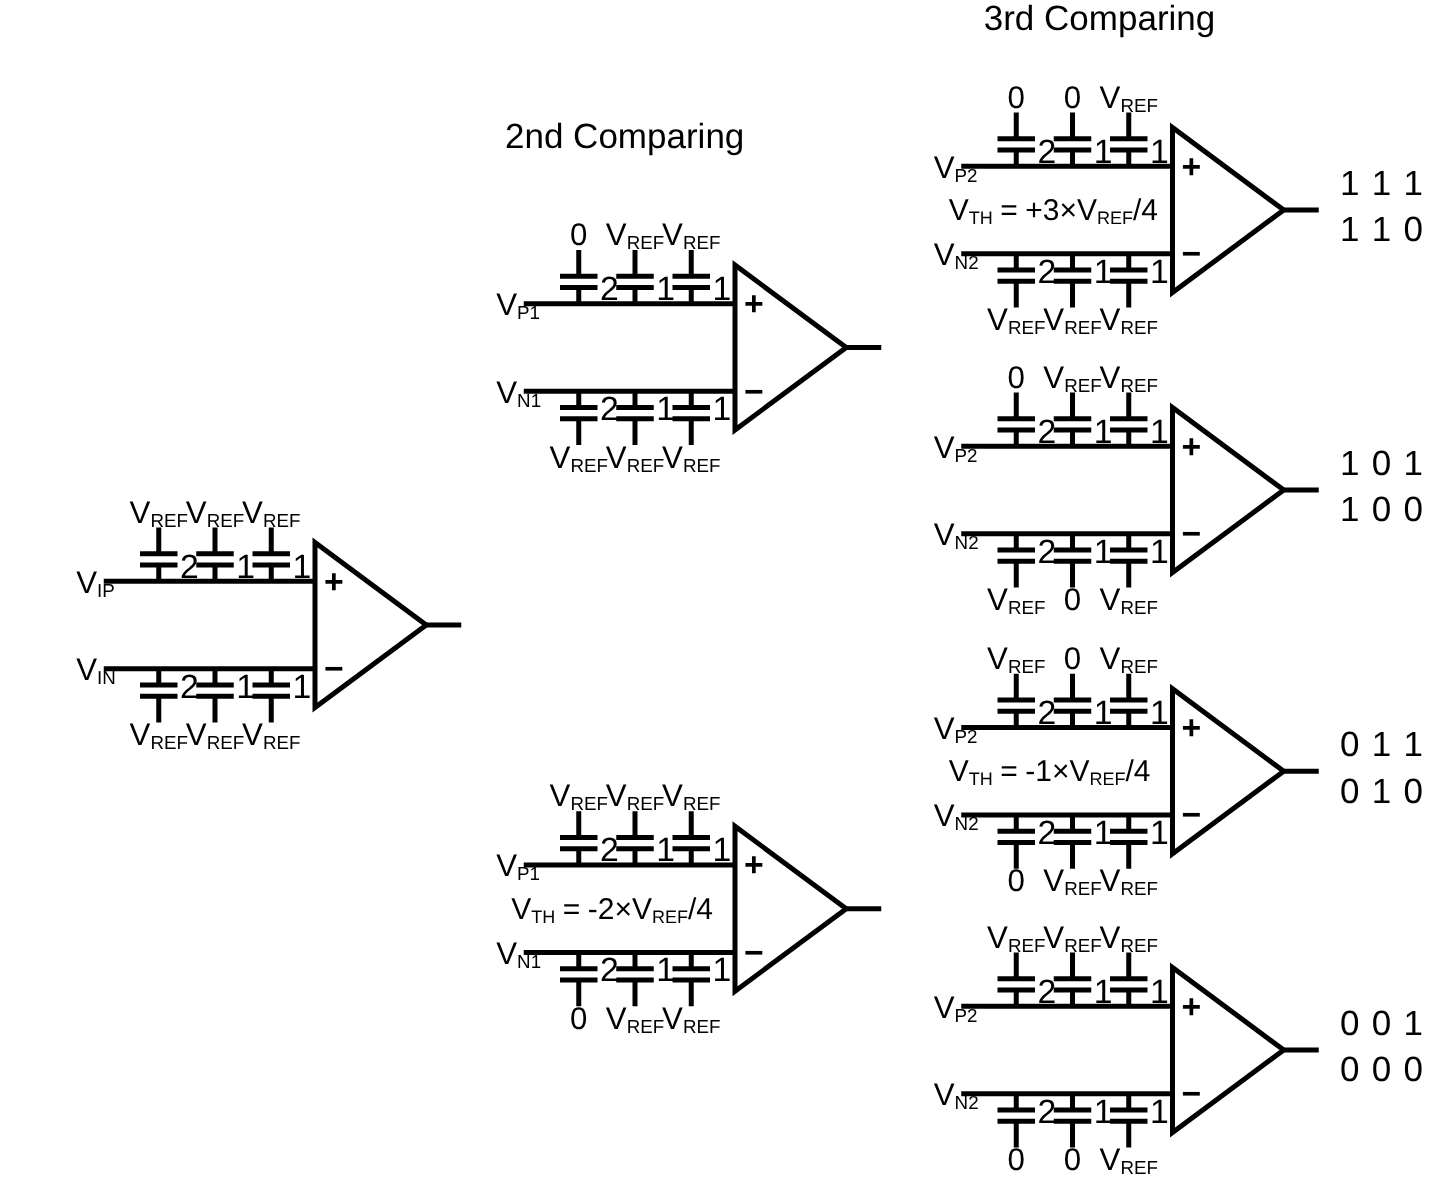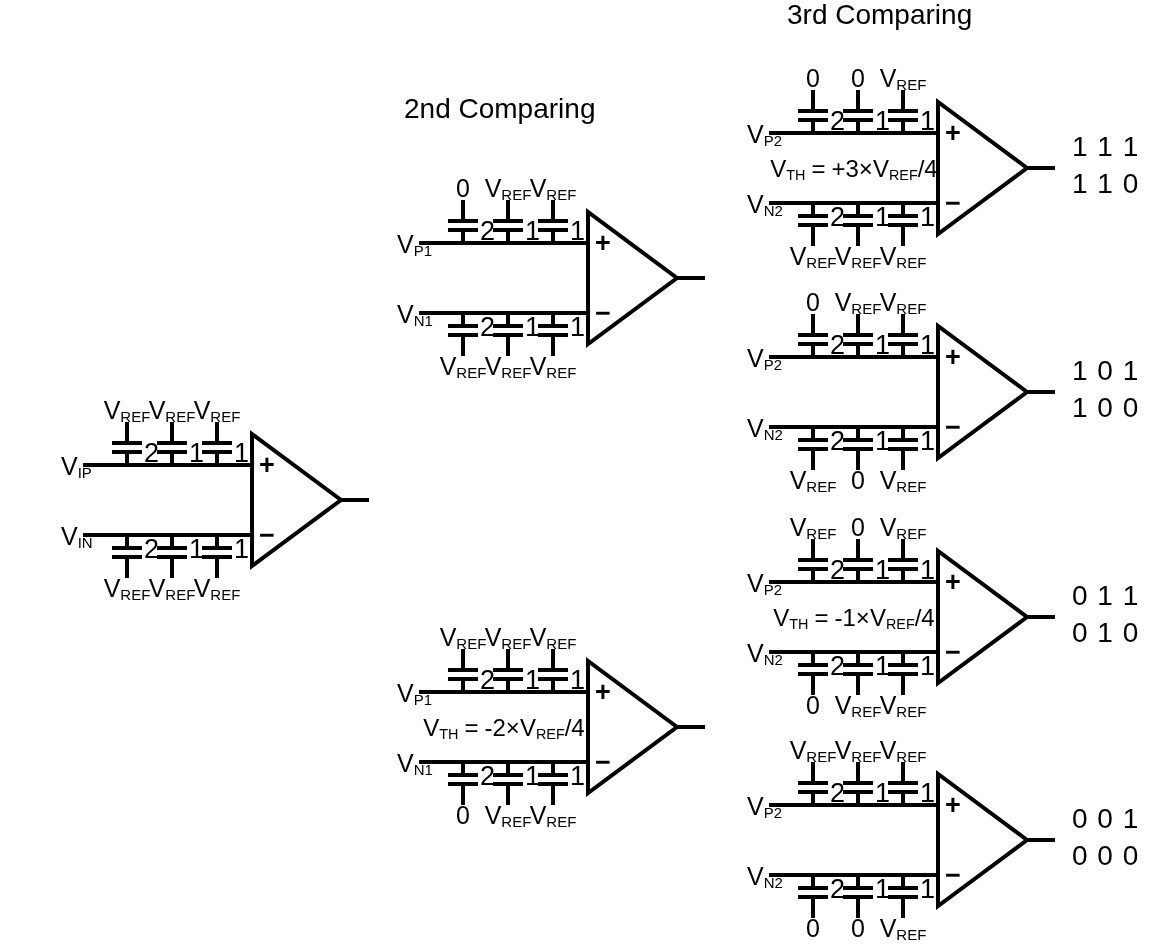--- a/index.html
+++ b/index.html
@@ -30,21 +30,21 @@
   .bot-label{top:178px;}
   .c0{left:47px;} .c1{left:92px;} .c2{left:137px;}
 
   .cap-val{font-size:27px;line-height:26px;}
   .val-top{top:42px;} .val-bot{top:138px;}
   .v0{left:99px;} .v1{left:144px;} .v2{left:189px;}
 
   .in-label{left:16px;width:36px;font-size:25px;line-height:25px;}
   .in-top{top:56px;} .in-bot{top:126px;}
 
-  .vth{left:28px;top:89px;width:190px;text-align:center;font-size:24px;line-height:27px;}
+  .vth{left:28px;top:89px;width:190px;text-align:left;font-size:24px;line-height:27px;}
   .vth .eq{padding:0 6px;}
 
   .sign{left:209px;width:26px;height:30px;text-align:center;font-size:27px;line-height:30px;font-weight:bold;}
   .sign-plus{top:52px;} .sign-minus{top:122px;}
 
   .out{left:341px;width:82px;text-align:left;font-size:28px;line-height:29px;letter-spacing:1px;}
   .out-0{top:66px;} .out-1{top:103px;}
 </style>
 </head>
 <body>

